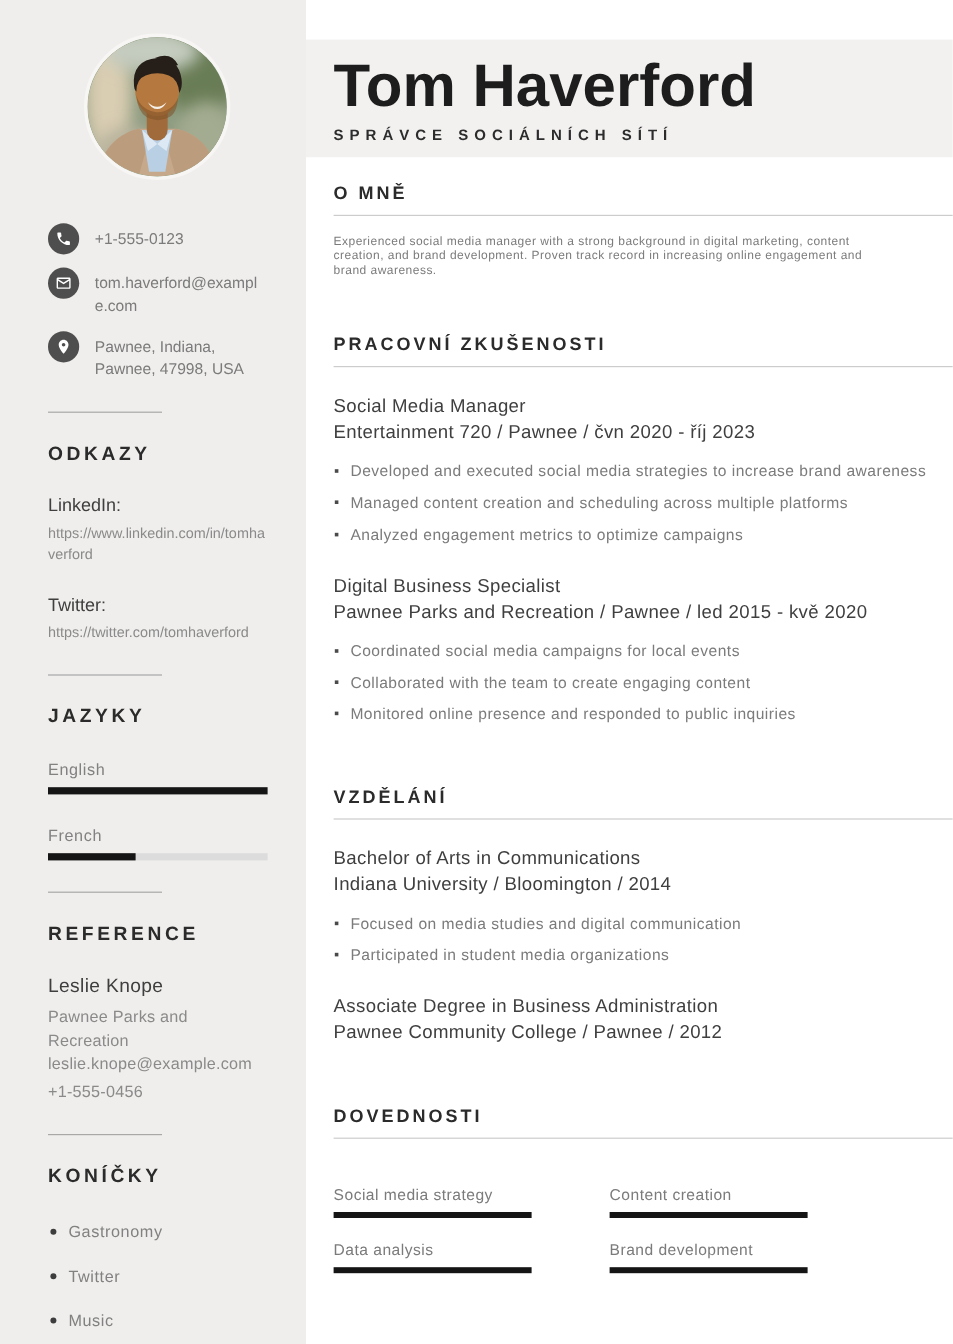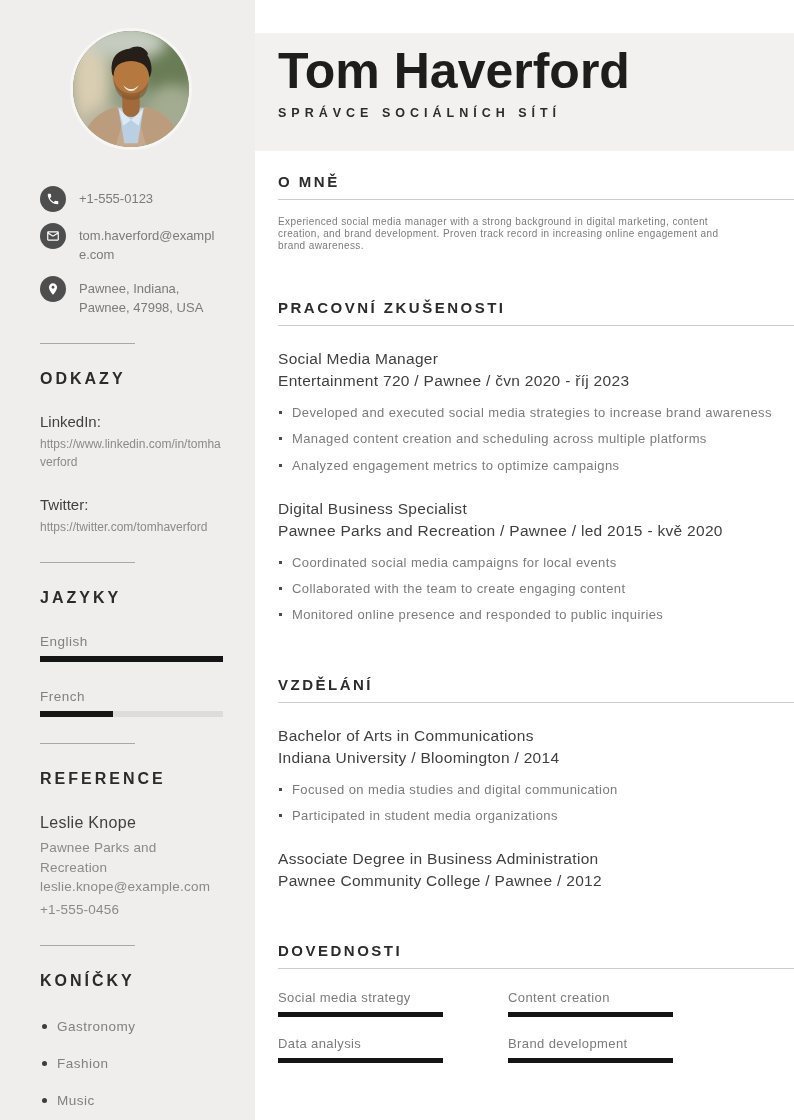--- a/index.html
+++ b/index.html
@@ -98,21 +98,21 @@
     width:5px;height:5px;border-radius:50%;background:#3d3d3d;
   }
   
   .main{
     flex:1 1 auto;
     height:1120px;
     background:#ffffff;
   }
   .band{
     margin-top:33px;
-    height:118px;
+    height:98px;
     background:var(--band-bg);
     padding:12px 0 0 23px;
   }
   .person-name{
     font-size:50px;font-weight:bold;color:#1d1d1d;
     line-height:1.04;letter-spacing:0;
   }
   .person-title{
     margin-top:9px;
     font-size:12.5px;font-weight:bold;color:#2c2c2c;
@@ -146,21 +146,21 @@
   .bullet-list{list-style:none;margin-top:13px;}
   .bullet-item{
     font-size:13px;color:var(--body-gray);letter-spacing:0.4px;
     position:relative;padding-left:14px;margin-bottom:10px;line-height:1.25;
   }
   .bullet-item::before{
     content:"";position:absolute;left:1px;top:6px;
     width:3px;height:3px;background:#4a4a4a;
   }
   .skills-grid{
-    margin-top:21px;
+    margin-top:39px;
     display:grid;
     grid-template-columns:165px 165px;
     column-gap:65px;
     row-gap:19px;
   }
   .skill-name{font-size:13px;color:var(--body-gray);letter-spacing:0.4px;}
   .skill-track{margin-top:7px;height:5px;width:165px;background:var(--bar-track);}
   .skill-fill{height:5px;background:var(--bar);width:100%;}
 </style>
 </head>
@@ -278,21 +278,21 @@
       <div class="ref-line ref-phone">+1-555-0456</div>
     </div>
   </section>
 
   <hr class="side-divider">
 
   <section>
     <h2 class="side-heading">KONÍČKY</h2>
     <ul class="hobby-list">
       <li class="hobby-item">Gastronomy</li>
-      <li class="hobby-item">Fashion</li>
+      <li class="hobby-item">Twitter</li>
       <li class="hobby-item">Music</li>
     </ul>
   </section>
 
 </aside>
 
 <main class="main">
 
   <header class="band">
     <h1 class="person-name">Tom Haverford</h1>

